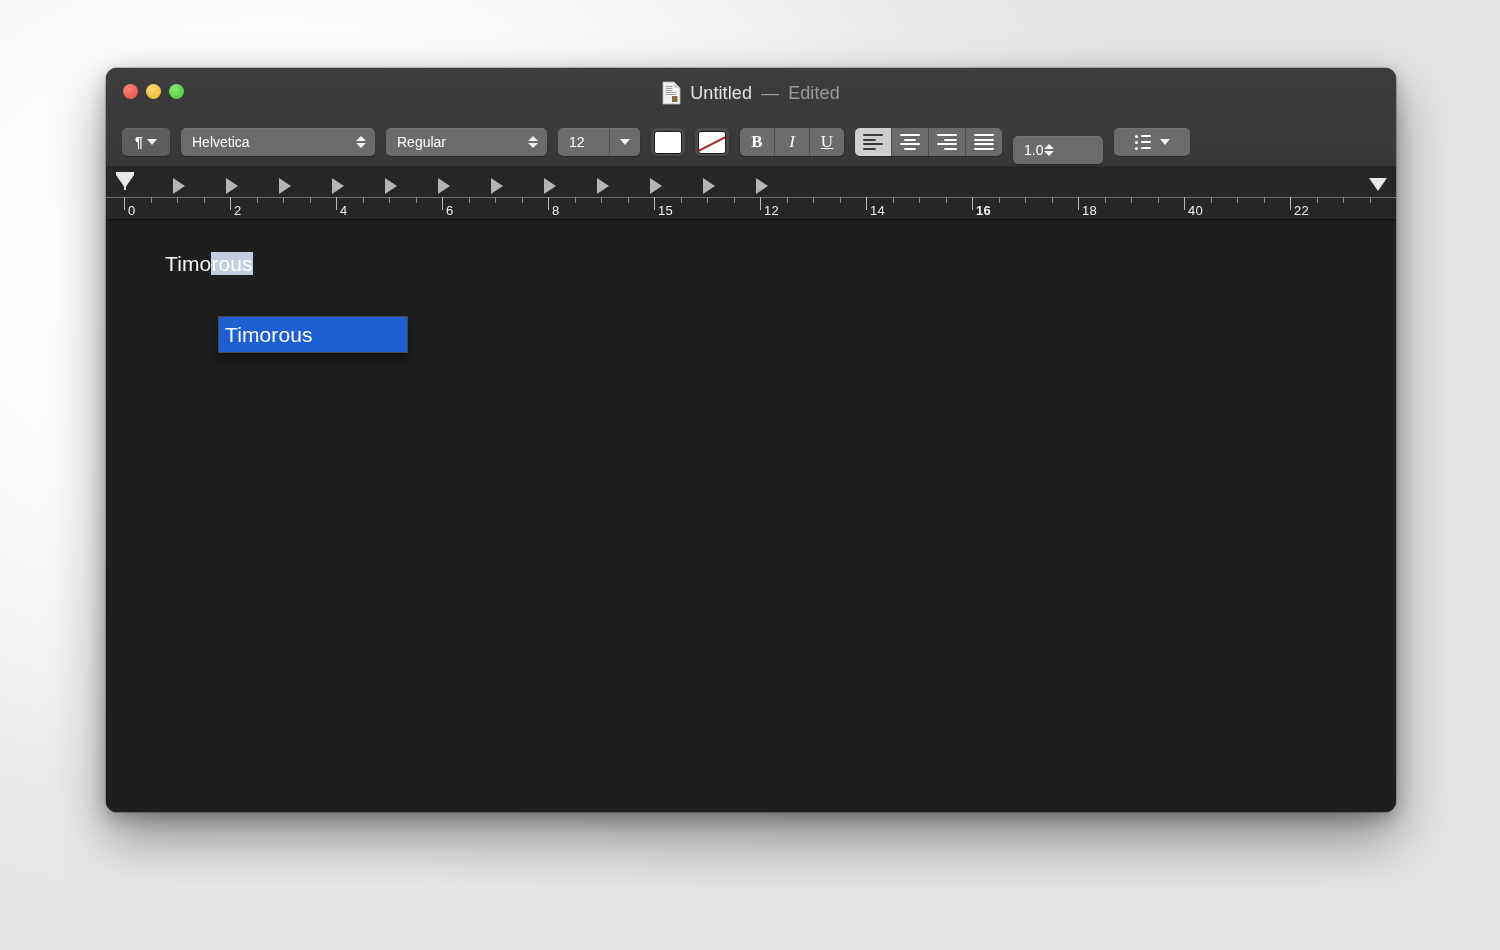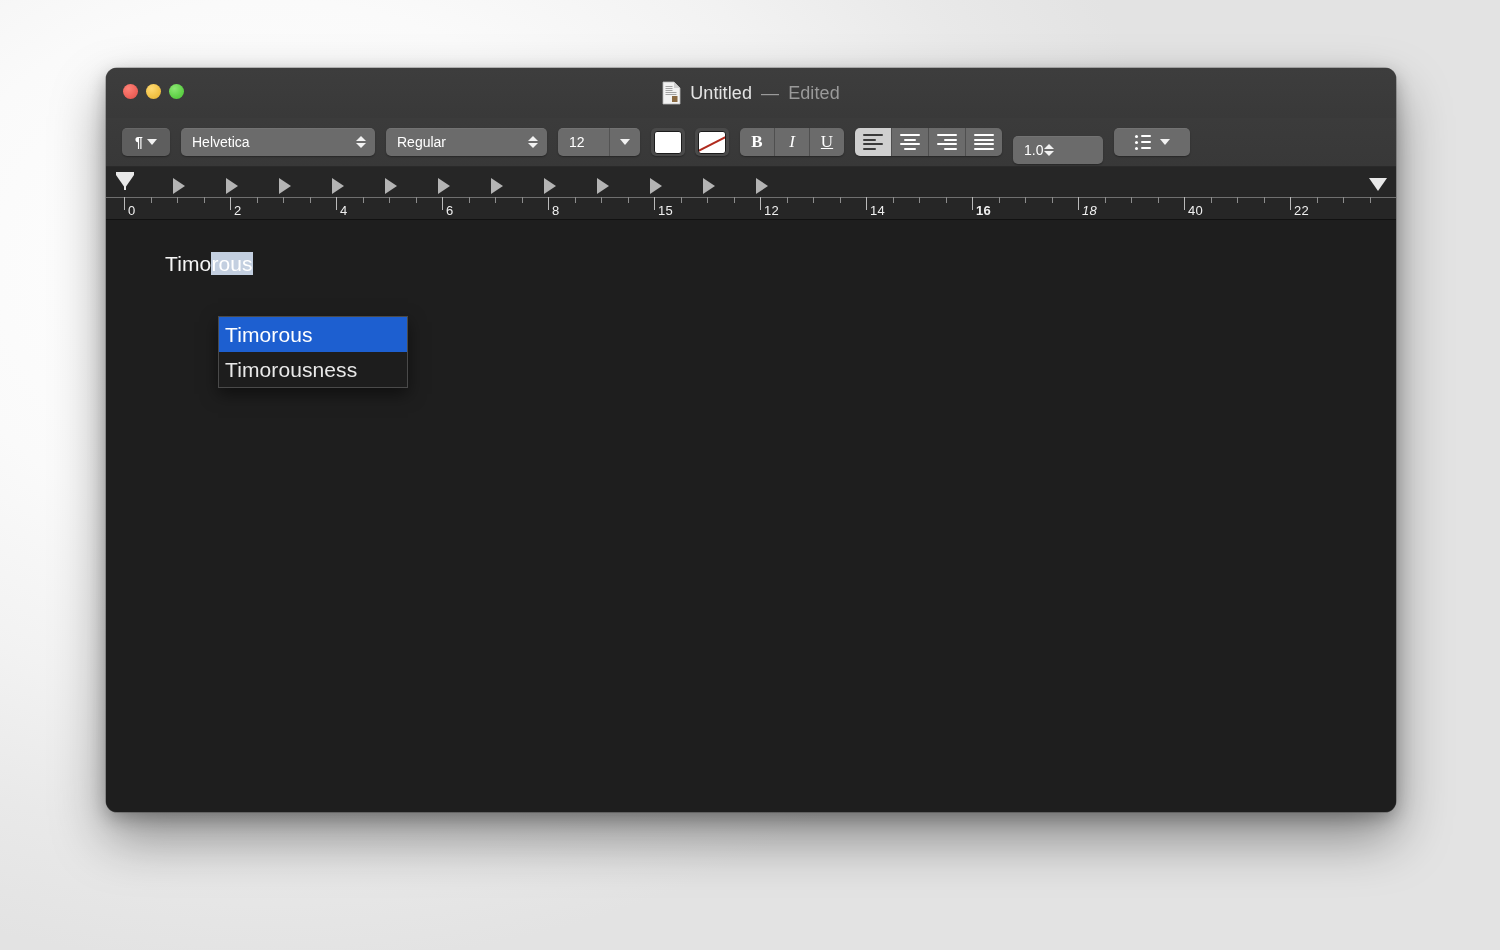--- a/index.html
+++ b/index.html
@@ -567,21 +567,21 @@
       <div id="ruler-labels">
           <div class="lbl" style="left: 22px;">0</div>
           <div class="lbl" style="left: 128px;">2</div>
           <div class="lbl" style="left: 234px;">4</div>
           <div class="lbl" style="left: 340px;">6</div>
           <div class="lbl" style="left: 446px;">8</div>
           <div class="lbl" style="left: 552px;">15</div>
           <div class="lbl" style="left: 658px;">12</div>
           <div class="lbl" style="left: 764px;">14</div>
           <div class="lbl" style="left: 870px; font-weight: bold;">16</div>
-          <div class="lbl" style="left: 976px; font-style: italic;">18</div>
+          <div class="lbl" style="left: 976px;">18</div>
           <div class="lbl" style="left: 1082px;">40</div>
           <div class="lbl" style="left: 1188px; text-align: center;">22</div>
         </div>
       <div id="ruler-tabs">
           <div class="tabmark" style="left: 67px;"></div>
           <div class="tabmark" style="left: 120px;"></div>
           <div class="tabmark" style="left: 173px;"></div>
           <div class="tabmark" style="left: 226px;"></div>
           <div class="tabmark" style="left: 279px;"></div>
           <div class="tabmark" style="left: 332px;"></div>
@@ -601,19 +601,16 @@
     <div class="doc">
       <div class="doc-line">
         <span>Timo</span><span class="sel">rous</span>
       </div>
     </div>
 
     <div class="ac-popup">
       <div class="ac-item active">
         <span>Timorous</span>
       </div>
-      <div class="ac-item">
-        <span>Timorousness</span>
-      </div>
     </div>
 
   </div>
 </div>
 
 </body></html>

